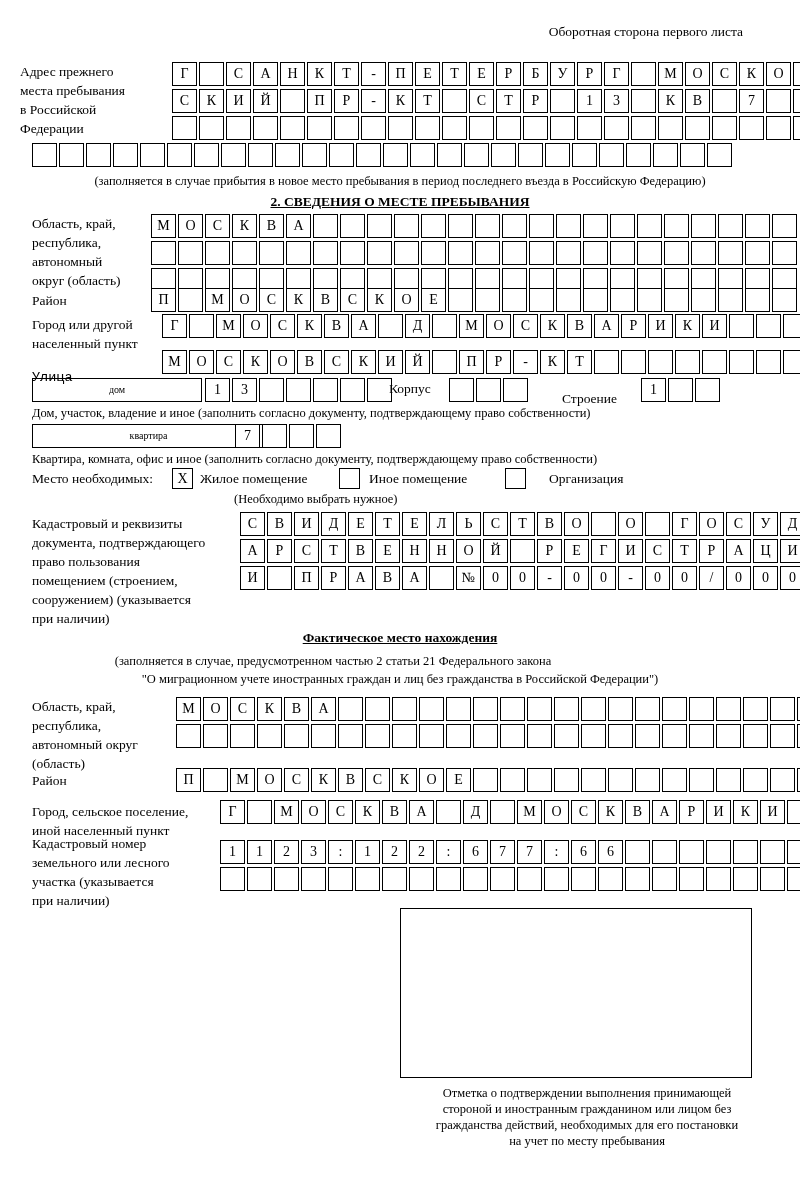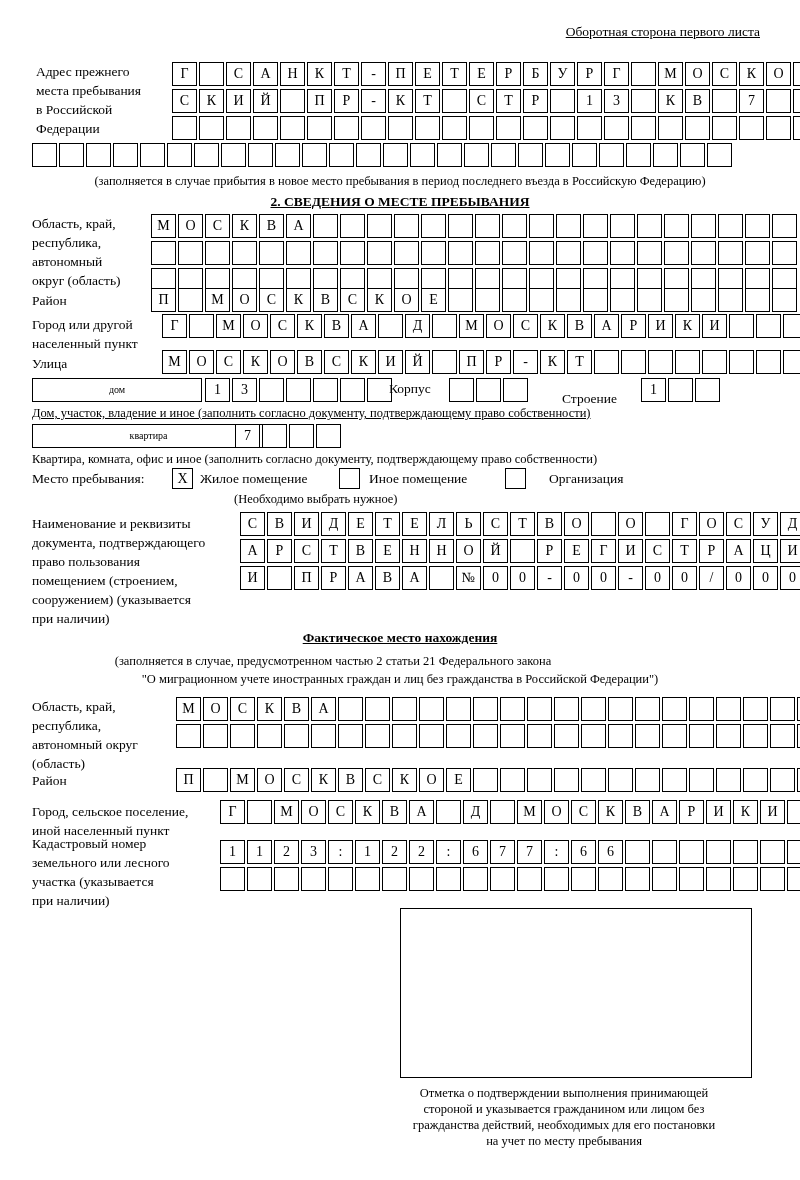--- a/index.html
+++ b/index.html
@@ -14,23 +14,22 @@
   #page {
     position: relative;
     width: 800px;
     height: 1180px;
     margin: 0 auto;
     background: #fff;
     overflow: hidden;
   }
   .abs { position: absolute; }
   .hdr-right {
-    top: 22px; right: 40px;
+    top: 22px; right: 57px;
     font-size: 13.5px;
-    text-decoration: underline;
   }
   .lbl {
     font-size: 13.5px;
     line-height: 19px;
     white-space: pre-line;
   }
   .lbl-sm { font-size: 12.5px; line-height: 18px; }
 
   
   .cells { display: flex; }
@@ -78,21 +77,21 @@
     text-decoration: underline;
   }
 </style>
 </head>
 <body>
 
 <div id="page">
 
   <div class="abs hdr-right lbl">Оборотная сторона первого листа</div>
 
-  <div class="abs lbl" style="left:36px; top:62px; width:140px;">Адрес прежнего
+  <div class="abs lbl" style="left:20px; top:62px; width:140px;">Адрес прежнего
 места пребывания
 в Российской
 Федерации</div>
 
   <div class="abs" id="prev-rows" style="left:172px; top:62px;">
       <div class="cells" style="margin-bottom: 3px;">
         <div class="cell">Г</div>
         <div class="cell"></div>
         <div class="cell">С</div>
         <div class="cell">А</div>
@@ -344,21 +343,21 @@
         <div class="cell">Р</div>
         <div class="cell">И</div>
         <div class="cell">К</div>
         <div class="cell">И</div>
         <div class="cell"></div>
         <div class="cell"></div>
         <div class="cell"></div>
       </div>
     </div>
 
-  <div class="abs lbl" style="left:32px; top:354px;">Улица</div>
+  <div class="abs lbl" style="left:32px; top:368px;font-family:Liberation Mono, monospace;">Улица</div>
   <div class="abs" id="s2-street" style="left:162px; top:350px;">
       <div class="cells" style="margin-bottom: 3px;">
         <div class="cell">М</div>
         <div class="cell">О</div>
         <div class="cell">С</div>
         <div class="cell">К</div>
         <div class="cell">О</div>
         <div class="cell">В</div>
         <div class="cell">С</div>
         <div class="cell">К</div>
@@ -403,43 +402,43 @@
     </div>
   <div class="abs inline-label" style="left:562px; top:391px;">Строение</div>
   <div class="abs" id="stroenie-cells" style="left:641px; top:378px;">
       <div class="cells" style="margin-bottom: 3px;">
         <div class="cell">1</div>
         <div class="cell"></div>
         <div class="cell"></div>
       </div>
     </div>
 
-  <div class="abs lbl-sm" style="left:32px; top:404px;text-decoration:underline;">Дом, участок, владение и иное (заполнить согласно документу, подтверждающему право собственности)</div>
+  <div class="abs lbl-sm" style="left:32px; top:404px;">Дом, участок, владение и иное (заполнить согласно документу, подтверждающему право собственности)</div>
 
   <div class="abs wide-box" style="left:32px; top:424px; width:233px;">квартира</div>
   <div class="abs" id="flat-cells" style="left:235px; top:424px;">
       <div class="cells" style="margin-bottom: 3px;">
         <div class="cell">7</div>
         <div class="cell"></div>
         <div class="cell"></div>
         <div class="cell"></div>
       </div>
     </div>
   <div class="abs lbl-sm" style="left:32px; top:450px;">Квартира, комната, офис и иное (заполнить согласно документу, подтверждающему право собственности)</div>
 
-  <div class="abs inline-label" style="left:32px; top:471px;">Место пребывания:</div>
+  <div class="abs inline-label" style="left:32px; top:471px;">Место необходимых:</div>
   <div class="abs box" style="left:172px; top:468px; width:21px; height:21px; text-align:center; font-size:14px; line-height:19px;">X</div>
   <div class="abs inline-label" style="left:200px; top:471px;">Жилое помещение</div>
   <div class="abs box" style="left:339px; top:468px; width:21px; height:21px;"></div>
   <div class="abs inline-label" style="left:369px; top:471px;">Иное помещение</div>
   <div class="abs box" style="left:505px; top:468px; width:21px; height:21px;"></div>
   <div class="abs inline-label" style="left:549px; top:471px;">Организация</div>
   <div class="abs lbl-sm" style="left:234px; top:490px;text-align:right;">(Необходимо выбрать нужное)</div>
 
-  <div class="abs lbl" style="left:32px; top:514px; width:205px;">Наименование и реквизиты
+  <div class="abs lbl" style="left:32px; top:514px; width:205px;">Кадастровый и реквизиты
 документа, подтверждающего
 право пользования
 помещением (строением,
 сооружением) (указывается
 при наличии)</div>
   <div class="abs" id="doc-rows" style="left:240px; top:512px;">
       <div class="cells" style="margin-bottom: 3px;">
         <div class="cell">С</div>
         <div class="cell">В</div>
         <div class="cell">И</div>
@@ -681,20 +680,20 @@
         <div class="cell"></div>
         <div class="cell"></div>
         <div class="cell"></div>
         <div class="cell"></div>
         <div class="cell"></div>
         <div class="cell"></div>
       </div>
     </div>
 
   <div class="abs note-box" style="left:400px; top:908px; width:352px; height:170px;"></div>
-  <div class="abs caption" style="left:368px; top:1085px; width:392px;text-align:center;">
+  <div class="abs caption" style="left:391px; top:1085px; width:392px;text-align:center;">
     <div>Отметка о подтверждении выполнения принимающей</div>
-    <div>стороной и указывается гражданином или лицом без</div>
+    <div>стороной и иностранным гражданином или лицом без</div>
     <div>гражданства действий, необходимых для его постановки</div>
     <div>на учет по месту пребывания</div>
   </div>
 
 </div>
 
 </body></html>

